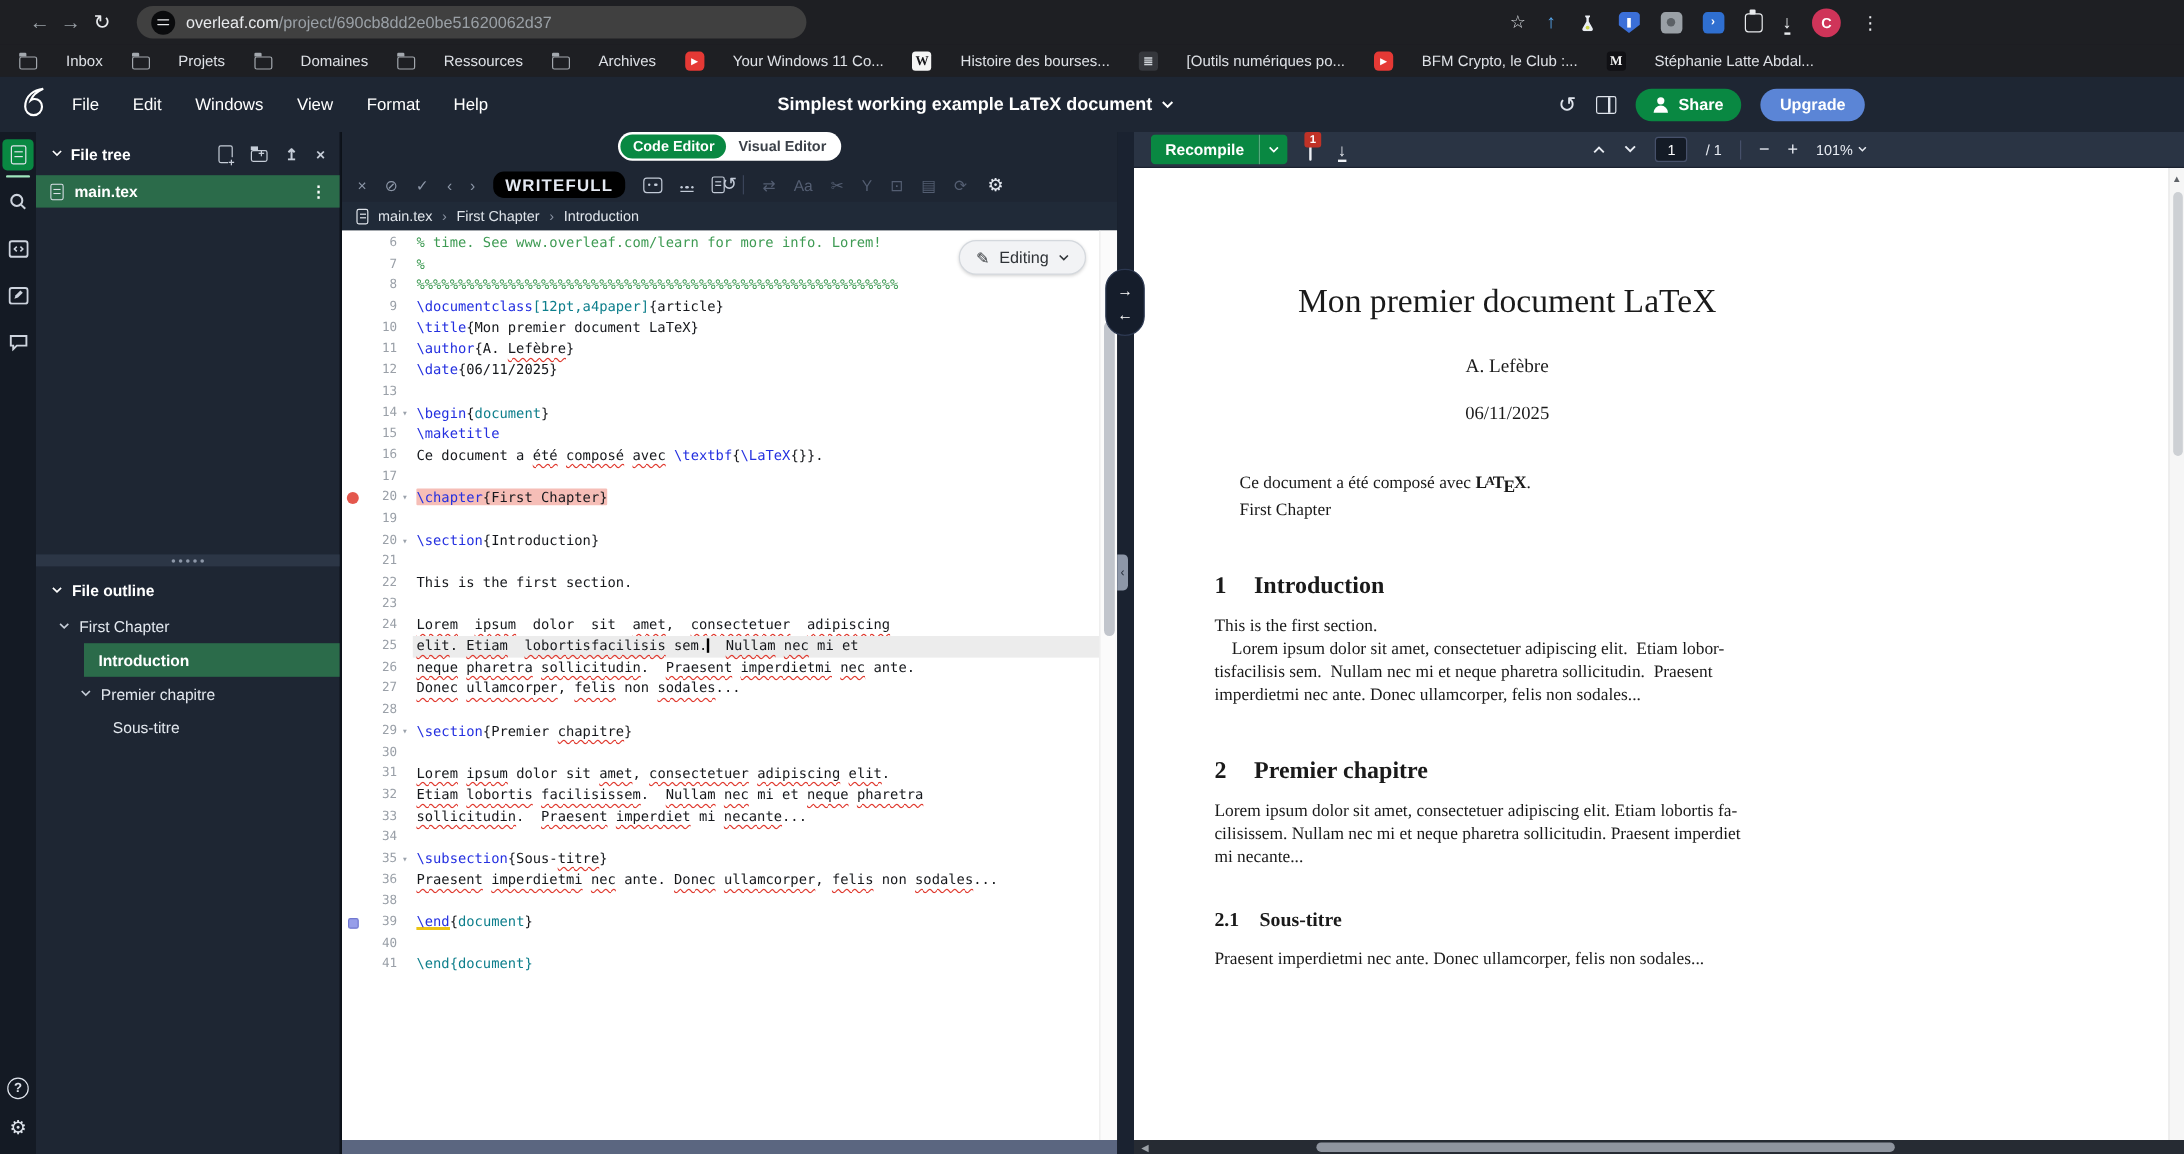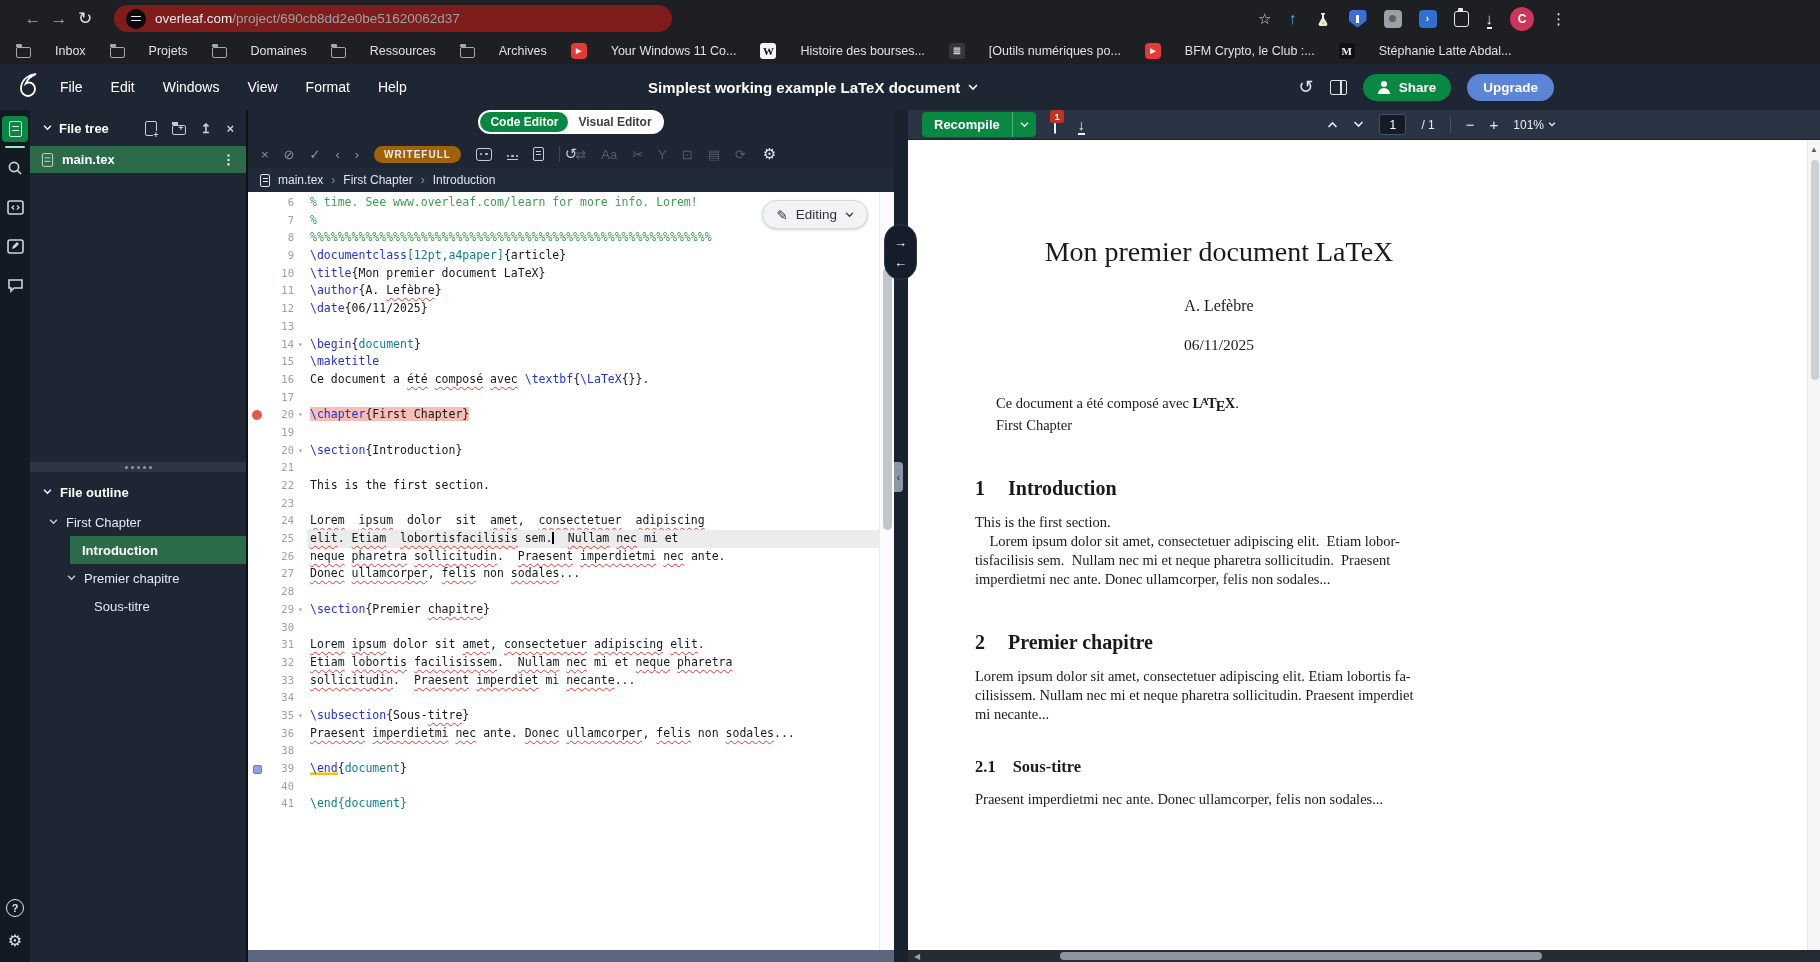--- a/index.html
+++ b/index.html
@@ -4,21 +4,21 @@
 <style>
   html,body{margin:0;padding:0;width:1820px;height:962px;overflow:hidden;background:#000;
     font-family:"Liberation Sans",sans-serif;-webkit-font-smoothing:antialiased;}
   *{box-sizing:border-box;}
   #app{position:relative;width:1820px;height:962px;background:#1e1f23;overflow:hidden;}
 
   
   .chrome-top{height:37px;display:flex;align-items:center;background:#1e1f23;padding-left:20px;}
   .nav-ic{font-size:17px;color:#9aa0a6;width:26px;text-align:center;cursor:pointer;}
   .nav-ic.lit{color:#e8eaed;}
-  .url-pill{width:558px;height:27px;border-radius:14px;background:#7f1d1d;display:flex;align-items:center;
+  .url-pill{width:558px;height:27px;border-radius:14px;background:#404040;display:flex;align-items:center;
     margin-left:16px;padding:12px 12px;gap:9px;}
   .tune{width:20px;height:20px;border-radius:50%;background:#0a0b0d;position:relative;flex:0 0 20px;}
   .tune::before,.tune::after{content:"";position:absolute;left:5px;width:10px;height:1.6px;background:#e8eaed;border-radius:1px;}
   .tune::before{top:7px;} .tune::after{top:11px;}
   .url-text{font-size:13.5px;color:#9aa0a6;white-space:nowrap;}
   .url-text b{color:#e8eaed;font-weight:400;}
   .chrome-icons{display:flex;align-items:center;gap:17px;margin-left:auto;margin-right:254px;}
   .cicon{font-size:15px;color:#d7dade;cursor:pointer;line-height:1;}
   .ext-box{width:18px;height:18px;border-radius:4px;display:flex;align-items:center;justify-content:center;
     font-size:10px;font-weight:700;color:#fff;cursor:pointer;}
@@ -77,21 +77,21 @@
   .mini-doc{width:13px;height:16px;border:1.6px solid #dfe4ec;border-radius:2px;position:relative;}
   .mini-doc::before,.mini-doc::after{content:"";position:absolute;left:2px;right:2px;height:1.4px;background:#dfe4ec;}
   .mini-doc::before{top:4px;} .mini-doc::after{top:8px;}
   .rail svg{display:block;}
   .rail-bottom{margin-top:auto;display:flex;flex-direction:column;gap:14px;align-items:center;}
   .qmark{width:18px;height:18px;border:1.6px solid #dfe4ec;border-radius:50%;color:#dfe4ec;font-size:11px;font-weight:700;
     display:flex;align-items:center;justify-content:center;cursor:pointer;}
   .gear{color:#dfe4ec;font-size:16px;cursor:pointer;}
 
   
-  .files{width:217px;background:#1e2633;position:relative;border-right:1px solid #0c1118;}
+  .files{width:254px;background:#1e2633;position:relative;border-right:1px solid #0c1118;}
   .ft-head{height:36px;display:flex;align-items:center;padding:0 12px;color:#fff;font-size:13px;font-weight:700;gap:7px;}
   .ft-tools{margin-left:auto;display:flex;gap:15px;align-items:center;color:#c6cdd8;}
   .ft-tools .tic{font-size:13px;cursor:pointer;line-height:1;}
   .doc-plus{position:relative;width:12px;height:15px;border:1.5px solid #c6cdd8;border-radius:2px;cursor:pointer;}
   .doc-plus::after{content:"+";position:absolute;right:-3px;bottom:-5px;font-size:9px;font-weight:700;color:#c6cdd8;background:#1e2633;line-height:1;}
   .fold-plus{position:relative;width:14px;height:10px;border:1.5px solid #c6cdd8;border-radius:2px;margin-top:3px;cursor:pointer;}
   .fold-plus::before{content:"";position:absolute;top:-4px;left:-1px;width:6px;height:3px;background:#c6cdd8;}
   .fold-plus::after{content:"+";position:absolute;right:1px;top:-2px;font-size:9px;font-weight:700;color:#c6cdd8;line-height:1;}
   .ft-row{height:27px;background:#2b6b4a;display:flex;align-items:center;gap:8px;padding:0 11px;color:#fff;
     font-weight:700;font-size:13px;cursor:pointer;}
@@ -115,21 +115,21 @@
   .tb-ic{color:#c3cbd8;font-size:15px;cursor:pointer;line-height:1;}
   .tb-sep{width:1px;height:16px;background:#3a4459;}
   .tb-label{color:#dfe4ea;font-size:10px;display:flex;align-items:center;gap:18px;cursor:pointer;}
   .tb-b{font-weight:700;font-size:14px;color:#dfe4ea;cursor:pointer;}
   .tb-i{font-style:italic;font-family:"Liberation Serif",serif;font-size:15px;color:#dfe4ea;cursor:pointer;}
   .wf-w{width:22px;height:22px;background:#39414f;border-radius:4px;color:#e8ecf3;font-weight:700;font-size:13px;
     display:flex;align-items:center;justify-content:center;cursor:pointer;margin-left:auto;}
   .ed-tb2{height:28px;display:flex;align-items:center;gap:15px;padding:0 13px;}
   .mut{color:#8d97a8;font-size:13px;cursor:pointer;line-height:1;}
   .dim{color:#545e72;font-size:13px;cursor:pointer;line-height:1;}
-  .wf-pill{background:#a16207;color:#e4e9f2;font-size:10px;font-weight:700;letter-spacing:1px;border-radius:9px;
+  .wf-pill{background:#000000;color:#e4e9f2;font-size:14px;font-weight:700;letter-spacing:1px;border-radius:9px;
     padding:3px 10px;cursor:pointer;}
   .robot{width:16px;height:13px;border:1.6px solid #c3cbd8;border-radius:3px;position:relative;cursor:pointer;}
   .robot::before,.robot::after{content:"";position:absolute;top:4px;width:2.5px;height:2.5px;border-radius:50%;background:#c3cbd8;}
   .robot::before{left:3px;} .robot::after{right:3px;}
   .dots3{display:flex;gap:2px;align-items:flex-end;height:12px;border-bottom:1.6px solid #c3cbd8;padding-bottom:2px;cursor:pointer;}
   .dots3 i{width:2.5px;height:2.5px;border-radius:50%;background:#c3cbd8;display:block;}
   .mini-doc2{width:11px;height:14px;border:1.5px solid #c3cbd8;border-radius:2px;position:relative;cursor:pointer;}
   .mini-doc2::before{content:"";position:absolute;left:2px;right:2px;top:3px;height:1.2px;background:#c3cbd8;box-shadow:0 3px 0 #c3cbd8;}
   .ed-gear{color:#e6eaf2;font-size:15px;margin-left:2px;cursor:pointer;}
   .ed-bc{height:24px;display:flex;align-items:center;gap:8px;padding:0 12px;background:#202a38;font-size:12px;color:#dfe4ea;}

